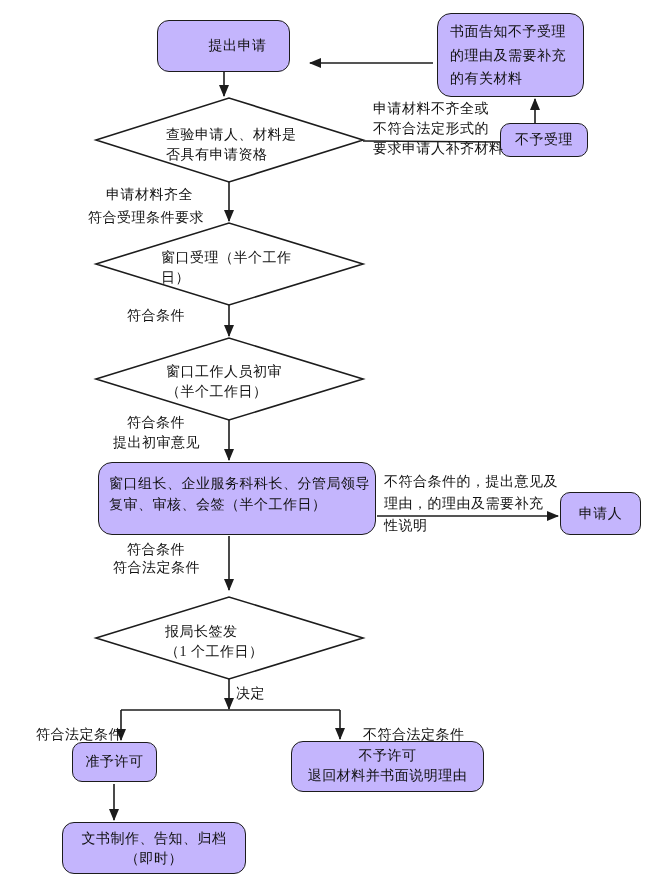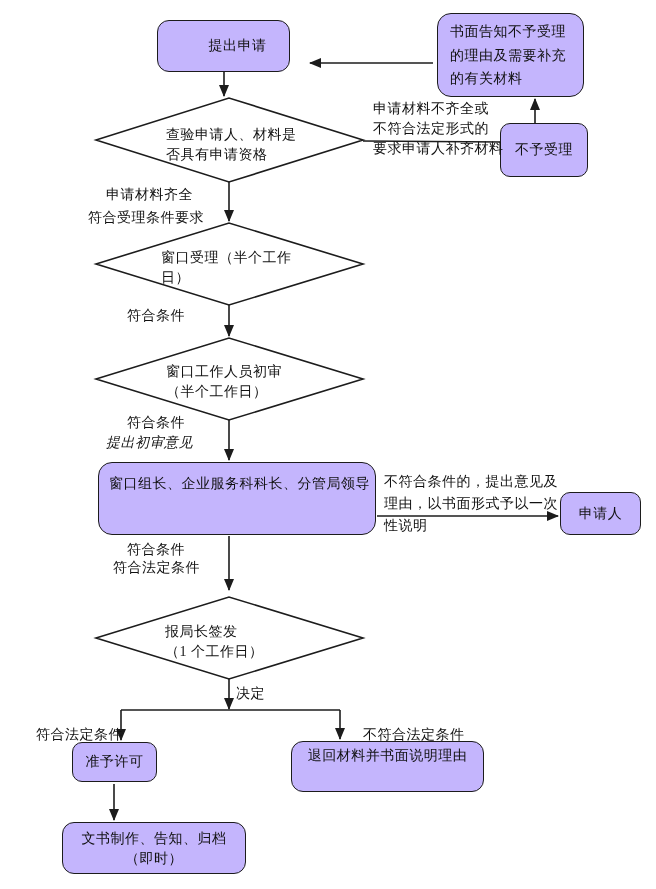--- a/index.html
+++ b/index.html
@@ -65,37 +65,39 @@
   <div class="node" style="left:157px;top:20px;width:133px;height:52px;border-radius:12px;padding-left:28px;">
     <div class="ctr">提出申请</div>
   </div>
 
   <div class="node" style="left:437px;top:13px;width:147px;height:84px;border-radius:14px;padding:6px 0 0 12px;">
     <div class="ln" style="line-height:23.5px;">书面告知不予受理</div>
     <div class="ln" style="line-height:23.5px;">的理由及需要补充</div>
     <div class="ln" style="line-height:23.5px;">的有关材料</div>
   </div>
 
-  <div class="node" style="left:500px;top:123px;width:88px;height:54px;border-radius:10px;">
+  <div class="node" style="left:500px;top:123px;width:88px;height:34px;border-radius:10px;">
     <div class="ctr">不予受理</div>
   </div>
 
   <div class="node" style="left:98px;top:462px;width:278px;height:73px;border-radius:14px;padding:10px 12px 0 10px;">
     <div class="ln" style="line-height:21px;">窗口组长、企业服务科科长、分管局领导</div>
+    <div class="ln" style="line-height:21px;">复审、审核、会签（半个工作日）</div>
   </div>
 
   <div class="node" style="left:560px;top:492px;width:81px;height:43px;border-radius:10px;">
     <div class="ctr">申请人</div>
   </div>
 
   <div class="node" style="left:72px;top:742px;width:85px;height:40px;border-radius:10px;">
     <div class="ctr">准予许可</div>
   </div>
 
   <div class="node" style="left:291px;top:741px;width:193px;height:51px;border-radius:12px;padding-top:4px;text-align:center;">
+    <div class="ln">不予许可</div>
     <div class="ln">退回材料并书面说明理由</div>
   </div>
 
   <div class="node" style="left:62px;top:822px;width:184px;height:52px;border-radius:12px;padding-top:6px;text-align:center;">
     <div class="ln">文书制作、告知、归档</div>
     <div class="ln">（即时）</div>
   </div>
 
   <div class="dtext" style="left:166px;top:125px;">
     <div>查验申请人、材料是</div>
@@ -119,25 +121,25 @@
     <div>不符合法定形式的</div>
     <div>要求申请人补齐材料</div>
   </div>
 
   <div class="lbl" style="left:106px;top:185px;">申请材料齐全</div>
   <div class="lbl" style="left:88px;top:208px;">符合受理条件要求</div>
 
   <div class="lbl" style="left:127px;top:306px;">符合条件</div>
 
   <div class="lbl" style="left:127px;top:413px;">符合条件</div>
-  <div class="lbl" style="left:106px;top:433px;font-style:italic;">提出初审意见</div>
+  <div class="lbl" style="left:113px;top:433px;">提出初审意见</div>
 
   <div class="lbl" style="left:384px;top:471px;line-height:22px;">
     <div>不符合条件的，提出意见及</div>
-    <div>理由，以书面形式予以一次</div>
+    <div>理由，的理由及需要补充</div>
     <div>性说明</div>
   </div>
 
   <div class="lbl" style="left:127px;top:540px;">符合条件</div>
   <div class="lbl" style="left:113px;top:558px;">符合法定条件</div>
 
   <div class="lbl" style="left:236px;top:684px;">决定</div>
 
   <div class="lbl" style="left:36px;top:725px;">符合法定条件</div>
 

